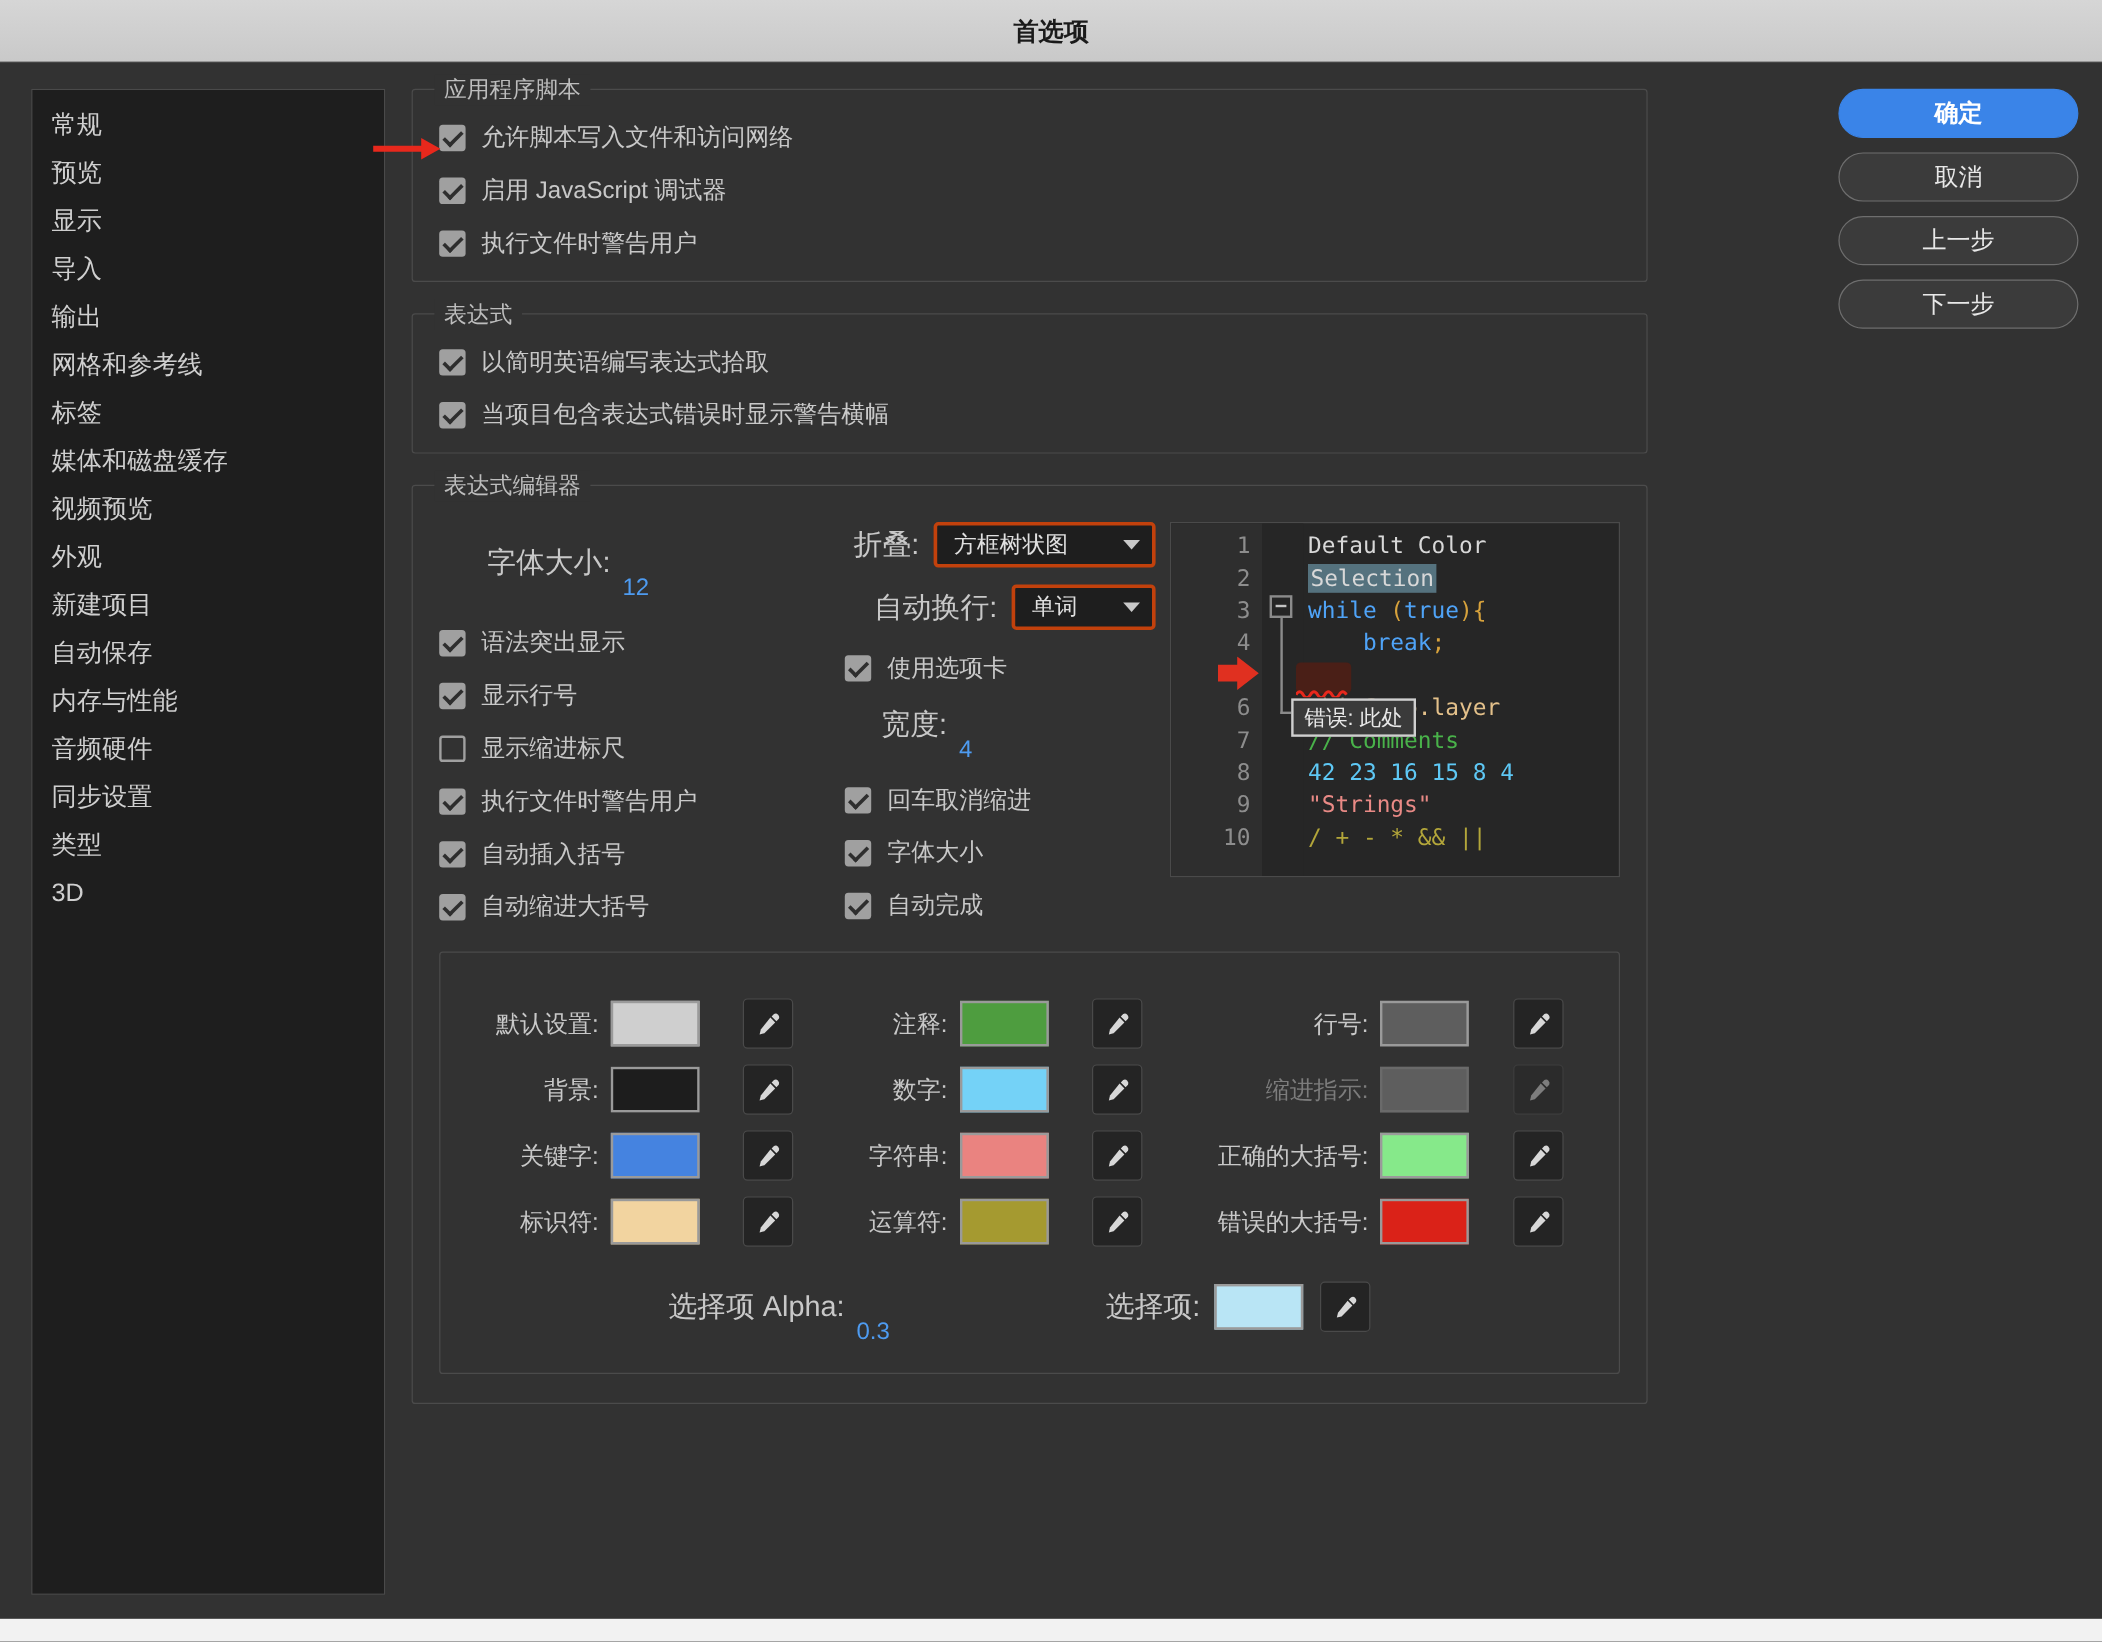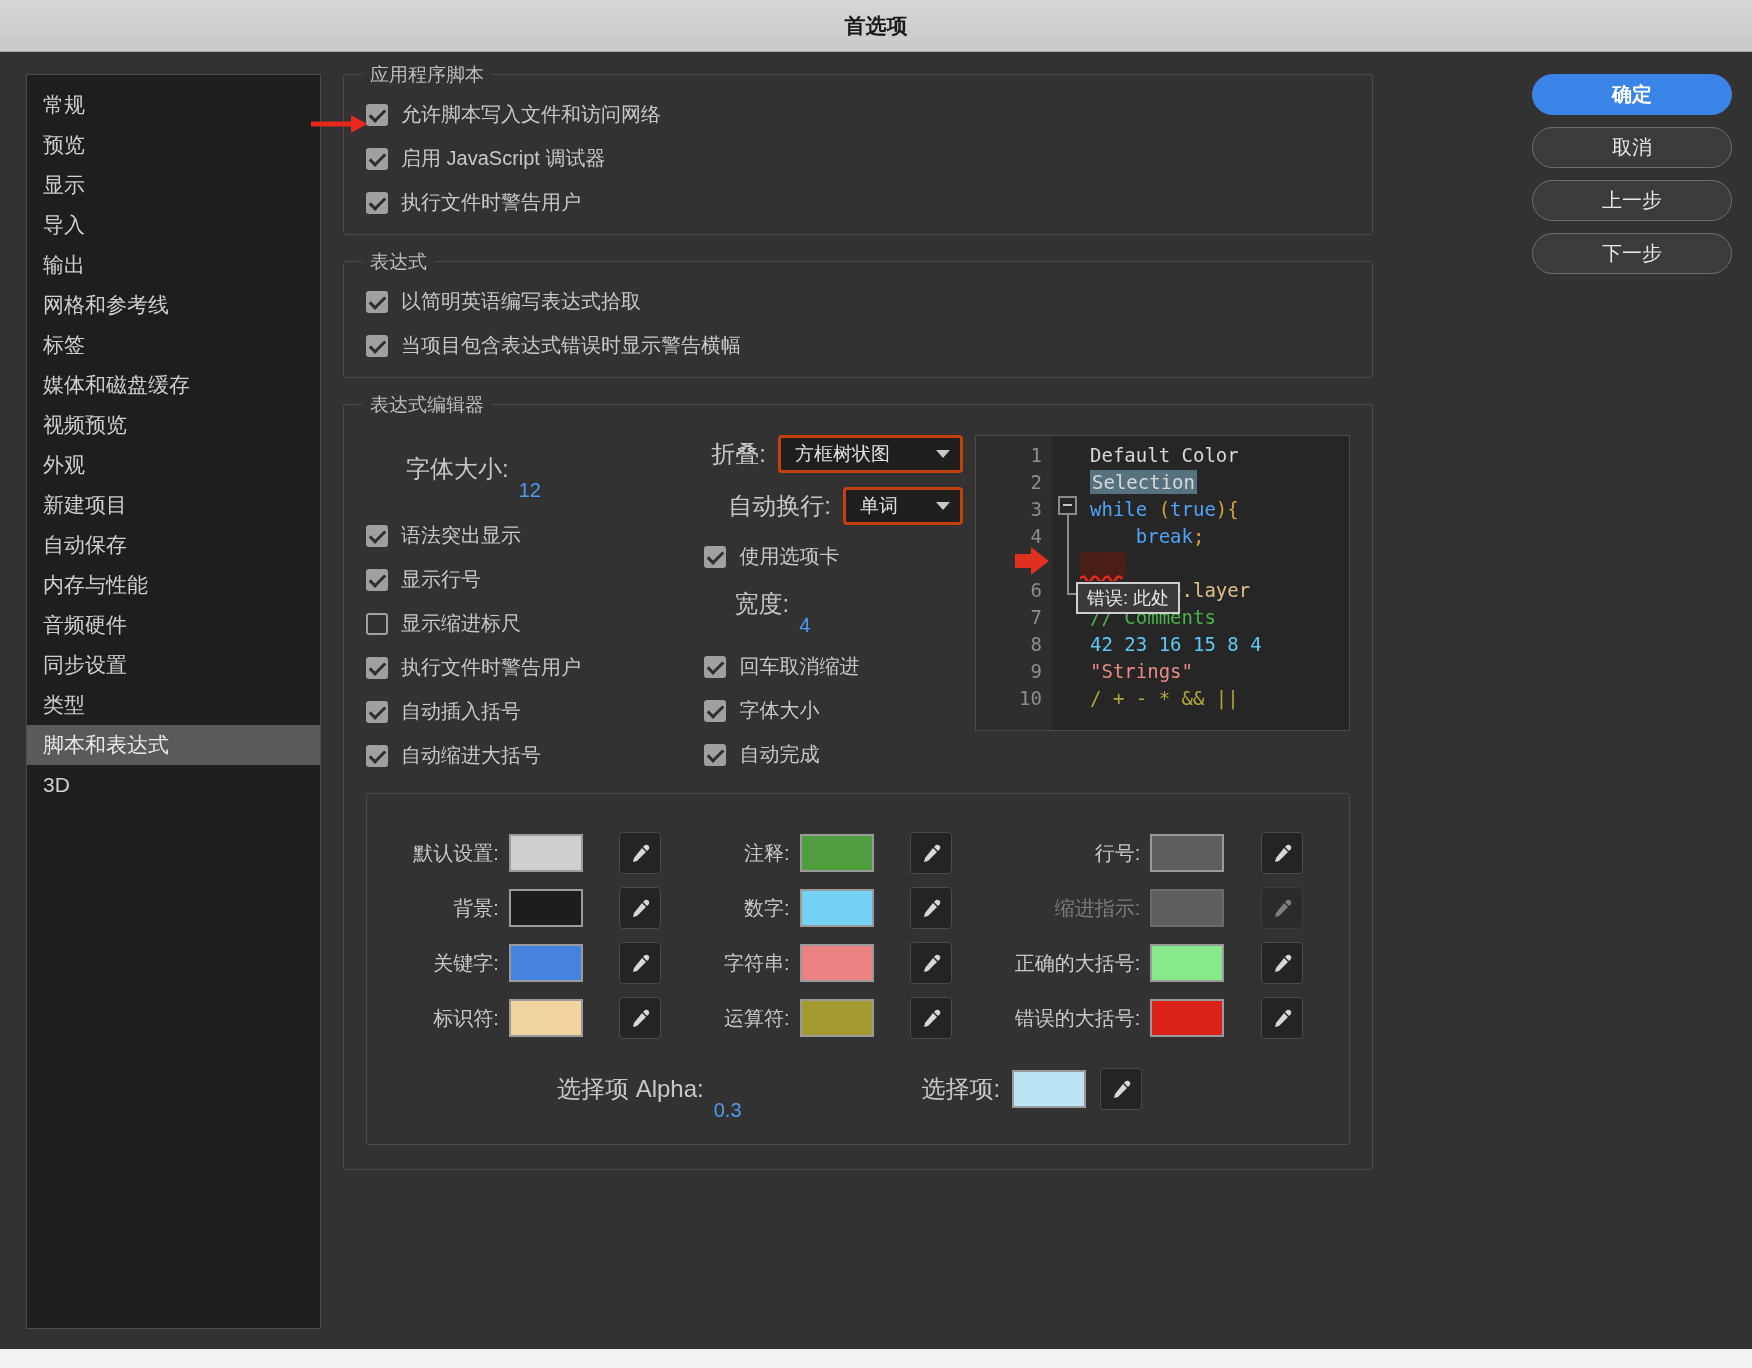--- a/index.html
+++ b/index.html
@@ -158,21 +158,20 @@
         <div class="side-item"><span>标签</span></div>
         <div class="side-item"><span>媒体和磁盘缓存</span></div>
         <div class="side-item"><span>视频预览</span></div>
         <div class="side-item"><span>外观</span></div>
         <div class="side-item"><span>新建项目</span></div>
         <div class="side-item"><span>自动保存</span></div>
         <div class="side-item"><span>内存与性能</span></div>
         <div class="side-item"><span>音频硬件</span></div>
         <div class="side-item"><span>同步设置</span></div>
         <div class="side-item"><span>类型</span></div>
-        <div class="side-item selected"><span>脚本和表达式</span></div>
         <div class="side-item"><span>3D</span></div>
       </div>
 
     <div class="main">
 
       <div class="btns">
         <div class="btn primary">确定</div>
         <div class="btn">取消</div>
         <div class="btn">上一步</div>
         <div class="btn">下一步</div>

